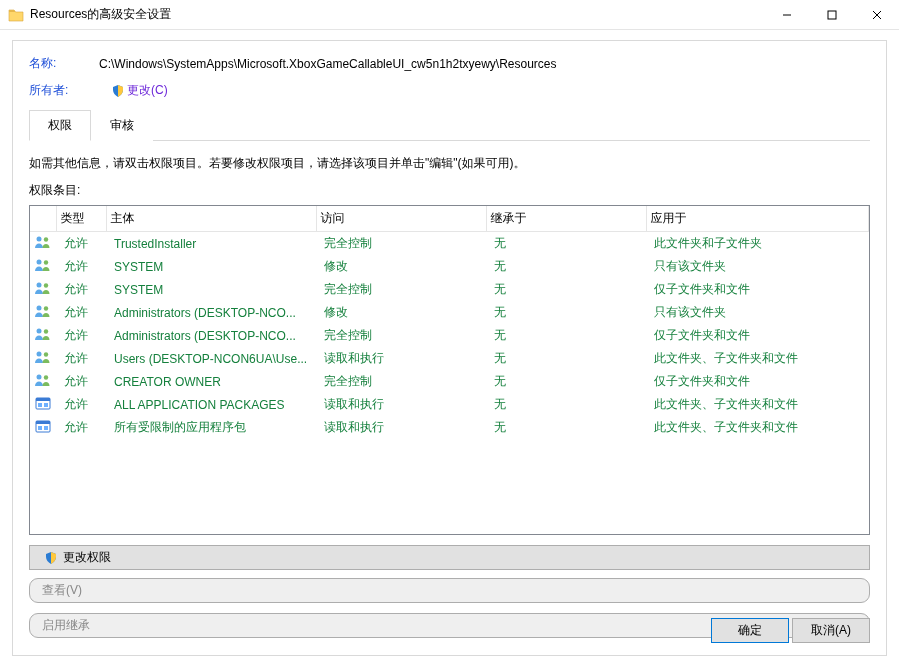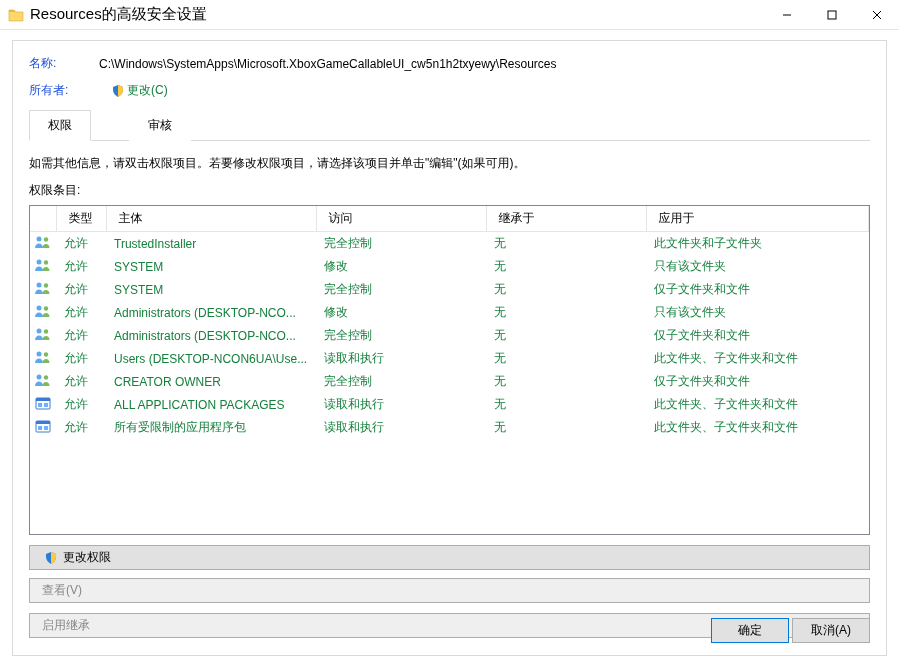--- a/index.html
+++ b/index.html
@@ -1,54 +1,54 @@
 <!DOCTYPE html>
 <html><head>
 <meta charset="utf-8">
 <style>
 * { box-sizing: border-box; margin: 0; padding: 0; font-family: "Microsoft YaHei", "Segoe UI", Tahoma, sans-serif; font-size: 12px; }
 body { background: #fff; width: 899px; height: 668px; overflow: hidden; position: relative; }
 
 .titlebar { height: 30px; background: #fff; border-bottom: 1px solid #e5e5e5; display: flex; align-items: center; padding-left: 8px; }
 .titlebar .folder-icon { width: 16px; height: 14px; margin-right: 6px; }
-.titlebar .title-text { flex: 1; color: #000; font-size: 15px; }
+.titlebar .title-text { flex: 1; color: #000; font-size: 12px; }
 .titlebar .win-controls { display: flex; height: 100%; }
 .titlebar .win-btn { width: 45px; display: flex; align-items: center; justify-content: center; color: #000; }
 
 .outer { padding: 10px 12px 12px 12px; height: calc(100% - 30px); }
 .panel { border: 1px solid #d9d9d9; background: #fff; height: 100%; padding: 14px 16px 14px 16px; position: relative; }
 
 .info-row { display: flex; margin-bottom: 10px; align-items: center; }
 .info-label { width: 70px; color: #1d4ed8; }
 .info-value { color: #000; }
 .shield-icon { width: 14px; height: 14px; vertical-align: middle; margin: 0 2px; }
-.link { color: #15803d; cursor: pointer; }
-
-.tabs { display: flex; margin-top: 6px; border-bottom: 1px solid #d9d9d9; gap: 38px; }
+.link { color: #6d28d9; cursor: pointer; }
+
+.tabs { display: flex; margin-top: 6px; border-bottom: 1px solid #d9d9d9; }
 .tab { padding: 6px 18px; border: 1px solid transparent; border-bottom: none; cursor: pointer; position: relative; top: 1px; background: #fff; }
 .tab.active { border-color: #d9d9d9; border-bottom: 1px solid #fff; }
 
 .instruction { margin: 14px 0 10px 0; color: #000; }
 .entries-label { margin-bottom: 6px; color: #000; }
 
 .perm-box { border: 1px solid #828790; height: 330px; overflow: auto; background: #fff; }
 .perm-table { width: 100%; border-collapse: collapse; }
-.perm-table th { text-align: left; font-weight: normal; padding: 4px 12px; border-right: 1px solid #e5e5e5; border-bottom: 1px solid #e5e5e5; background: #fff; position: sticky; top: 0; }
+.perm-table th { text-align: left; font-weight: normal; padding: 4px 4px; border-right: 1px solid #e5e5e5; border-bottom: 1px solid #e5e5e5; background: #fff; position: sticky; top: 0; }
 .perm-table th:first-child { width: 24px; padding: 4px; }
 .perm-table td { padding: 3px 8px; color: #15803d; white-space: nowrap; overflow: hidden; text-overflow: ellipsis; }
 .perm-table td:first-child { width: 24px; padding: 2px 4px; text-align: center; }
 .col-type { width: 50px; }
 .col-principal { width: 210px; max-width: 210px; }
 .col-access { width: 170px; }
 .col-inherit { width: 160px; margin-left: 8px; }
 .col-applies { }
 
 .btn-row { margin-top: 10px; display: flex; gap: 8px; flex-direction: column; }
 .btn { border: 1px solid #adadad; background: #e1e1e1; padding: 3px 12px; cursor: pointer; display: inline-flex; align-items: center; gap: 3px; min-height: 23px; }
-.btn:disabled, .btn.disabled { color: #888; background: #efefef; cursor: default; }
+.btn:disabled, .btn.disabled { color: #888; background: #efefef; cursor: default; border-radius: 9px; }
 .btn.default { border-color: #0078d7; }
 
 .footer { position: absolute; right: 16px; bottom: 12px; display: flex; gap: 3px; }
 .footer .btn { min-width: 78px; justify-content: center; }
 </style>
 </head>
 <body>
 
 <div class="titlebar">
   <span class="folder-icon">

